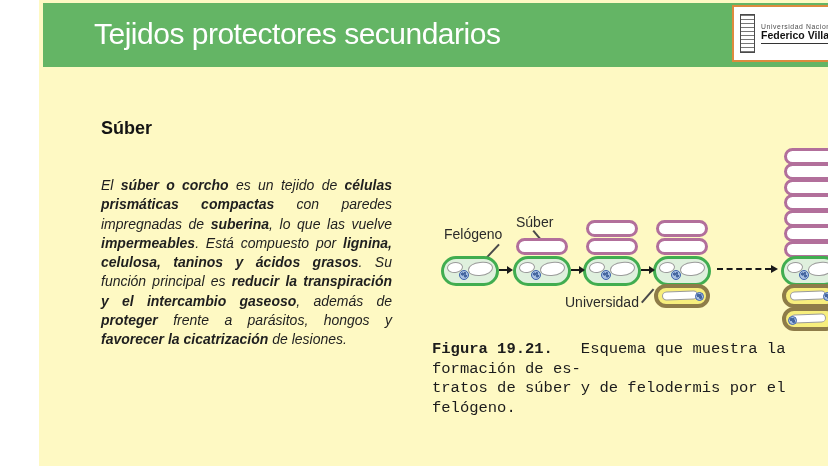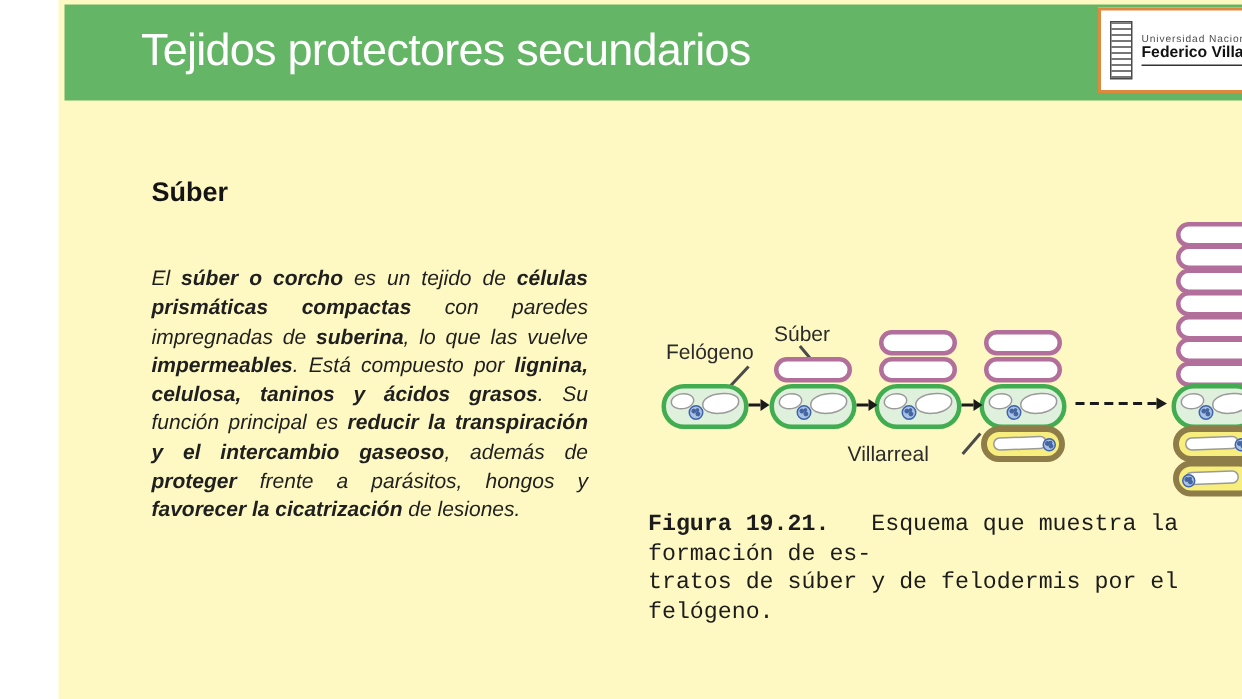--- a/index.html
+++ b/index.html
@@ -82,21 +82,21 @@
     </div>
   </div>
 
   <h2 class="section-heading">Súber</h2>
 
   <p class="body-paragraph"><span>El </span><strong>súber o corcho</strong><span> es un tejido de </span><strong>células prismáticas compactas</strong><span> con paredes impregnadas de </span><strong>suberina</strong><span>, lo que las vuelve </span><strong>impermeables</strong><span>. Está compuesto por </span><strong>lignina, celulosa, taninos y ácidos grasos</strong><span>. Su función principal es </span><strong>reducir la transpiración y el intercambio gaseoso</strong><span>, además de </span><strong>proteger</strong><span> frente a parásitos, hongos y </span><strong>favorecer la cicatrización</strong><span> de lesiones.</span></p>
 
   <div class="diagram">
     <span class="dlabel" style="left:13px; top:96px;">Felógeno</span>
     <span class="dlabel" style="left:85px; top:84px;">Súber</span>
-    <span class="dlabel" style="left:134px; top:164px;">Villarreal</span>
+    <span class="dlabel" style="left:134px; top:164px;">Universidad</span>
 
     <div class="pointer-line" style="left:53px; top:129px; width:21px; transform:rotate(-47deg);"></div>
     <div class="pointer-line" style="left:103px; top:100px; width:17px; transform:rotate(50deg);"></div>
     <div class="pointer-line" style="left:210px; top:172px; width:18px; transform:rotate(-49deg);"></div>
 
     <div id="cells-layer">
         <div class="cell cell-green" style="left: 10px; top: 126px;">
           <div class="blob blob-a"></div>
           <div class="nucleus nuc-mid"></div>
           <div class="blob blob-b"></div>

